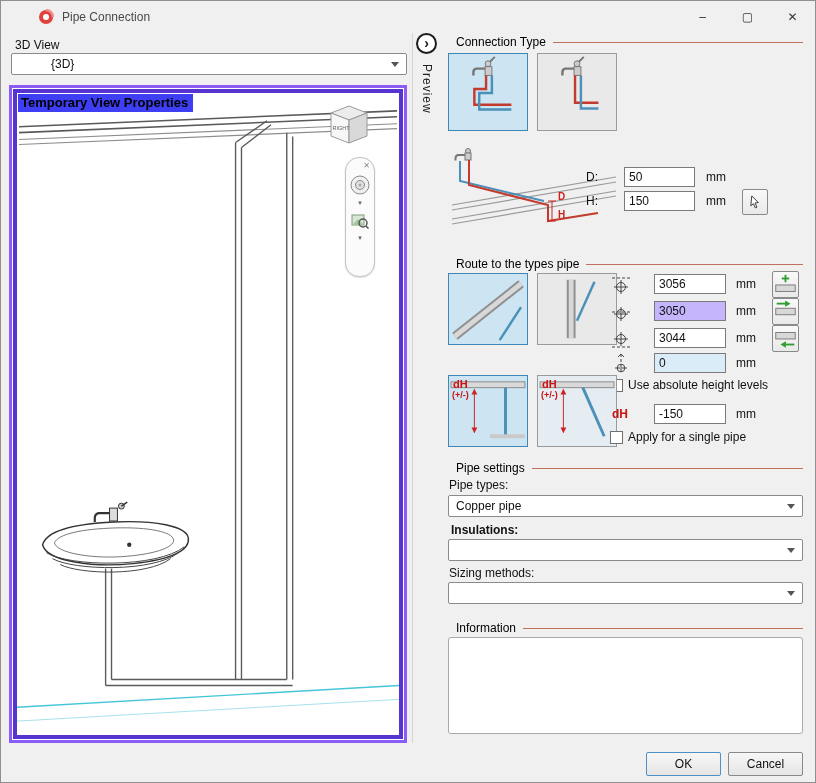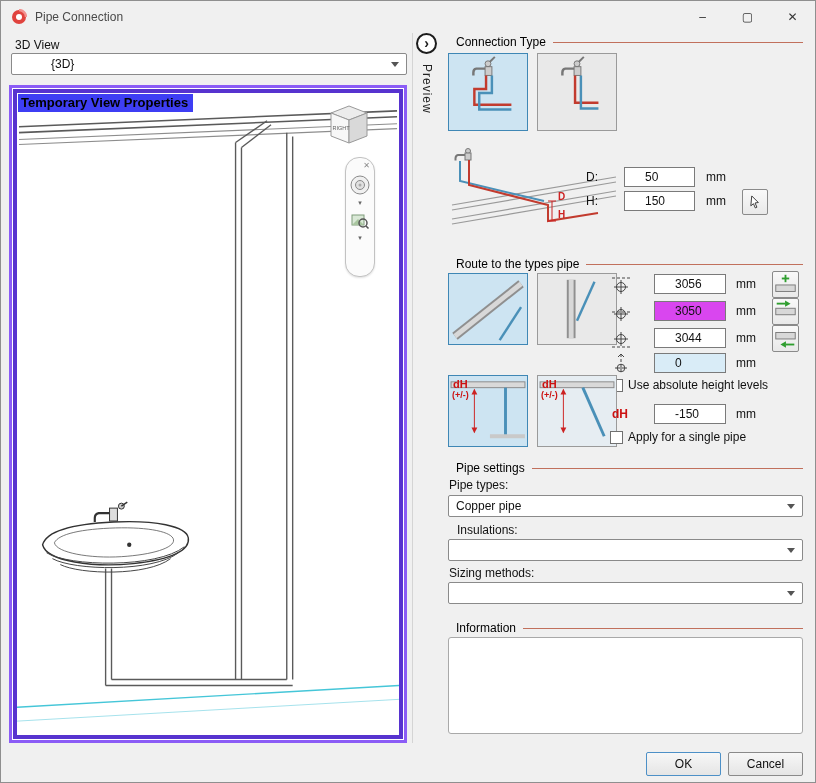--- a/index.html
+++ b/index.html
@@ -1,21 +1,21 @@
 <!DOCTYPE html>
 <html><head>
 <meta charset="utf-8">
 <style>
   * { margin:0; padding:0; box-sizing:border-box; }
   html,body { width:816px; height:783px; overflow:hidden; }
   body { font-family:"Liberation Sans", sans-serif; font-size:12px; color:#1a1a1a; }
   .window { position:relative; width:816px; height:783px; background:#f0f0f0; border:1px solid #8f8f8f; overflow:hidden; }
 
   
-  .titlebar { position:absolute; top:0; left:0; right:0; height:32px; display:flex; align-items:center; }
+  .titlebar { position:absolute; top:0; left:0; right:0; height:32px; display:flex; align-items:center;padding-left:27px; }
   .app-icon { width:16px; height:16px; margin:0 8px 0 10px; }
   .title-text { font-size:12px; color:#4a4a4a; }
   .win-controls { margin-left:auto; display:flex; height:100%; }
   .win-btn { width:45px; height:100%; display:flex; align-items:center; justify-content:center; font-size:12px; color:#333; cursor:default; }
 
   
   .lbl { position:absolute; font-size:12px; color:#111; white-space:nowrap; }
   .combo { position:absolute; height:22px; border:1px solid #8a8a8a; border-radius:2px; background:#fff; display:flex; align-items:center; padding:0 7px; }
   .combo .val { flex:1; font-size:12px; color:#111; overflow:hidden; white-space:nowrap; }
   .chev { width:0; height:0; border-left:4px solid transparent; border-right:4px solid transparent; border-top:5px solid #555; margin-left:6px; }
@@ -40,22 +40,22 @@
   .group-header { position:absolute; left:0; width:355px; display:flex; align-items:center; }
   .group-header .txt { font-size:12px; color:#000; white-space:nowrap; padding-left:8px; }
   .group-header .line { flex:1; height:1px; background:#c1705c; margin-left:7px; }
 
   .thumb { position:absolute; width:80px; border:1px solid #9a9a9a; background:#e9e9e9; }
   .thumb.selected { border:1px solid #3f87b5; background:#cde4f2; }
   .thumb svg { display:block; width:100%; height:100%; }
   .dh-text { position:absolute; top:3px; left:4px; color:#cc1111; font-weight:bold; font-size:11px; line-height:11px; }
   .dh-sub { position:absolute; top:15px; left:3px; color:#cc1111; font-weight:bold; font-size:9px; line-height:9px; }
 
-  .field { position:absolute; height:20px; border:1px solid #7a7a7a; background:#fff; font-family:"Liberation Sans",sans-serif; font-size:12px; padding:0 20px; color:#111; }
-  .field.hl { background:#d946ef; }
+  .field { position:absolute; height:20px; border:1px solid #7a7a7a; background:#fff; font-family:"Liberation Sans",sans-serif; font-size:12px; padding:0 4px; color:#111; }
+  .field.hl { background:#c4b5fd; }
   .field.hl2 { background:#d9ecf7; }
 
   .icon-btn { position:absolute; border:1px solid #8a8a8a; background:linear-gradient(#f9f9f9,#e9e9e9); border-radius:2px; display:flex; align-items:center; justify-content:center; }
   .row-icon { position:absolute; width:22px; height:22px; display:flex; align-items:center; justify-content:center; }
 
   .check { position:absolute; display:flex; align-items:center; gap:5px; font-size:12px; color:#111; white-space:nowrap; }
   .check .box { width:13px; height:13px; border:1px solid #707070; background:#fff; flex:none; }
 
   .red-lbl { position:absolute; color:#cc1111; font-weight:bold; font-size:12px; }
 
@@ -366,21 +366,21 @@
       <span class="txt">Pipe settings</span>
       <span class="line"></span>
     </div>
 
     <span class="lbl" style="left:1px; top:477px;">Pipe types:</span>
     <div class="combo" style="left:0; top:494px; width:355px;">
       <span class="val">Copper pipe</span>
       <span class="chev"></span>
     </div>
 
-    <span class="lbl" style="left:9px; top:522px;">Insulations:</span>
+    <span class="lbl" style="left:3px; top:522px;font-weight:bold;">Insulations:</span>
     <div class="combo" style="left:0; top:538px; width:355px;">
       <span class="val"></span>
       <span class="chev"></span>
     </div>
 
     <span class="lbl" style="left:1px; top:565px;">Sizing methods:</span>
     <div class="combo" style="left:0; top:581px; width:355px;">
       <span class="val"></span>
       <span class="chev"></span>
     </div>

